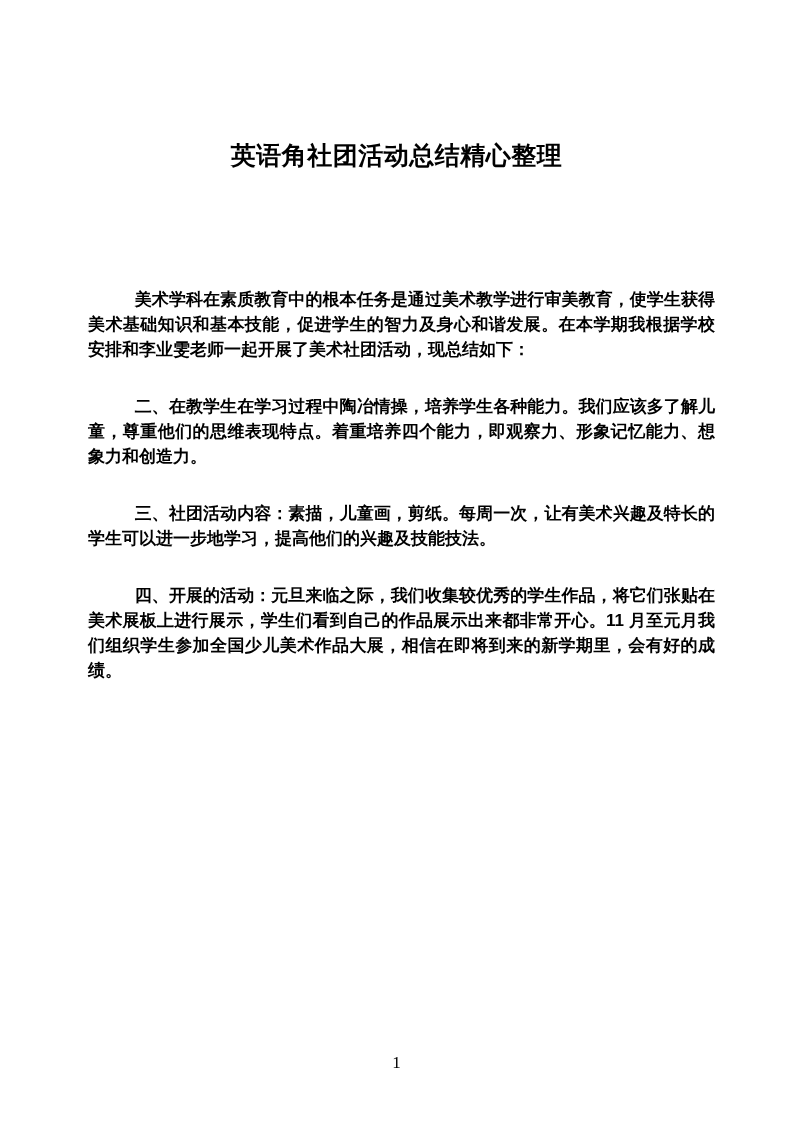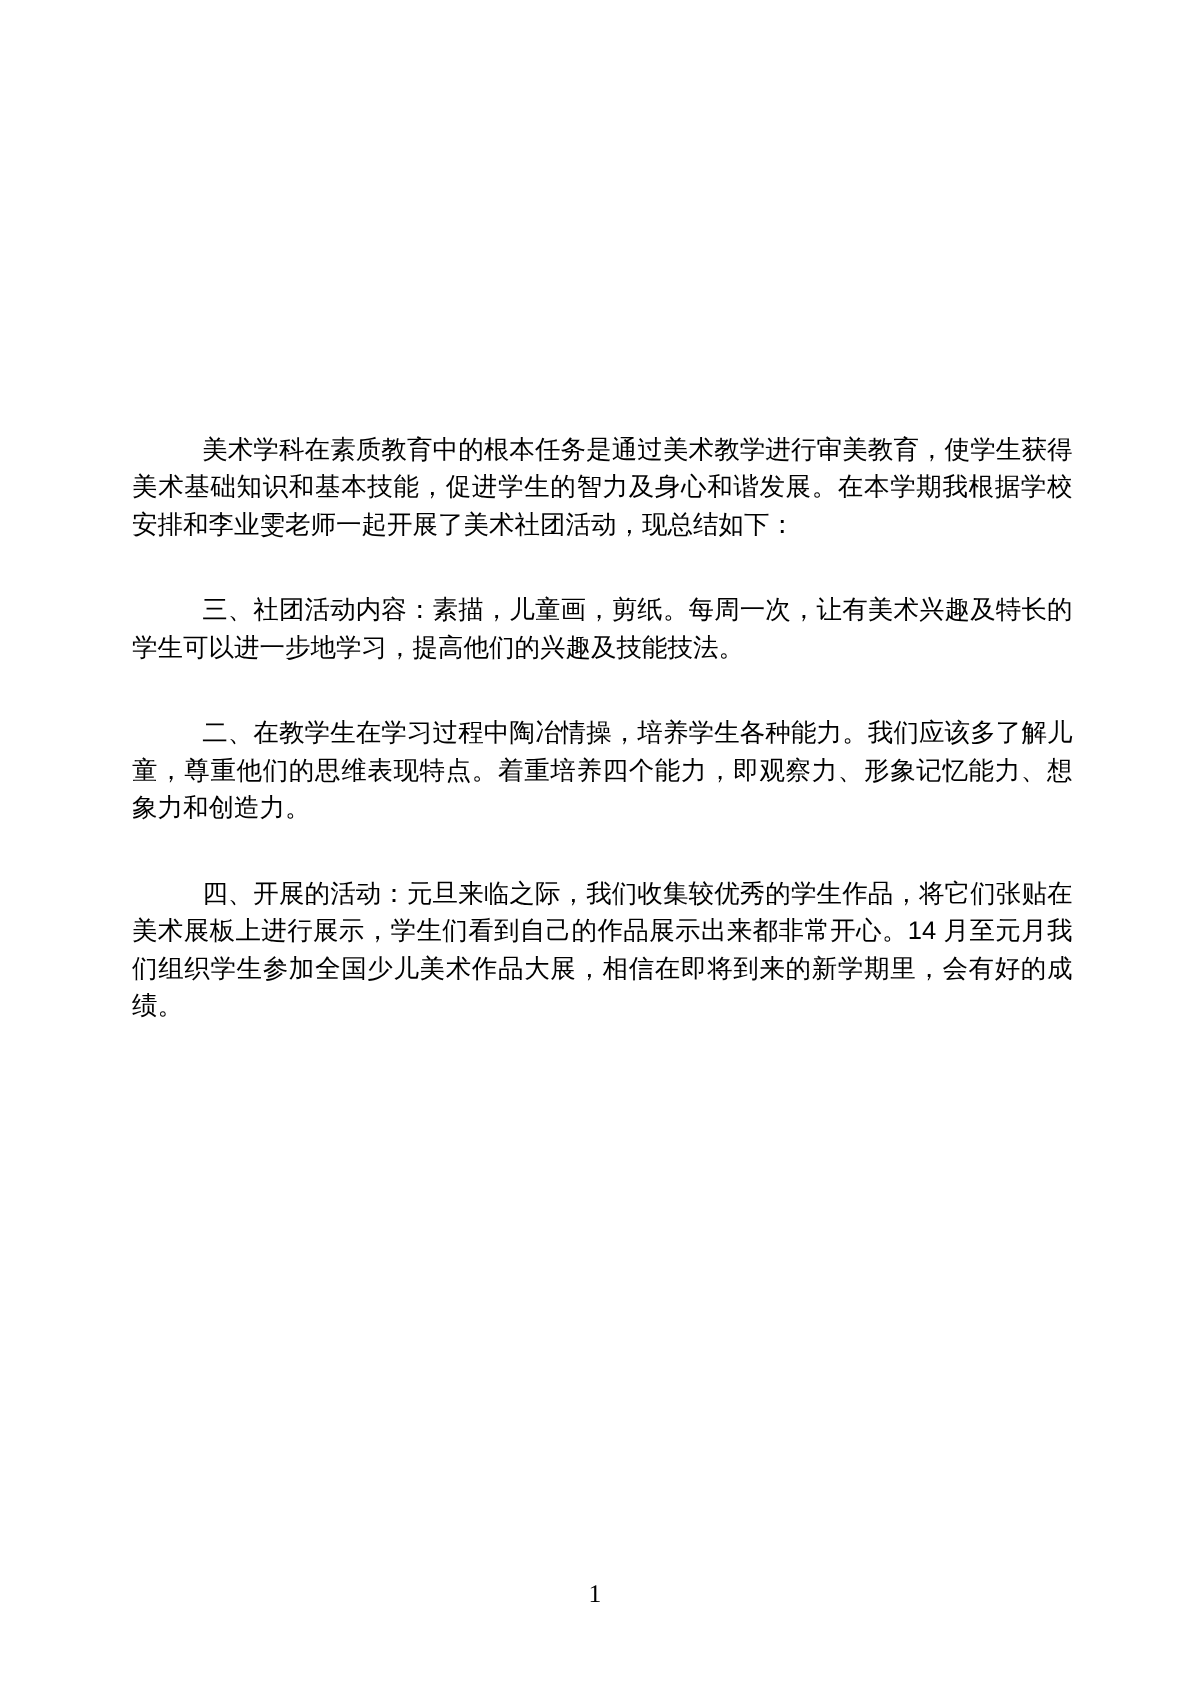--- a/index.html
+++ b/index.html
@@ -27,20 +27,21 @@
     line-height: 30px;
     font-weight: bold;
     color: #000000;
     letter-spacing: 0.5px;
   }
   .doc-body {
     position: absolute;
     top: 287px;
     left: 88px;
     width: 627px;
+    font-weight: bold;
   }
   .doc-body p {
     margin: 0 0 32px 0;
     font-size: 17px;
     line-height: 25px;
     text-align: justify;
     text-justify: inter-ideograph;
     text-indent: 2.75em;
     color: #000000;
     word-break: break-all;
@@ -55,23 +56,24 @@
     font-size: 17px;
     line-height: 22px;
     color: #000000;
   }
 </style>
 </head>
 <body>
 
 <div class="page">
 
+  <h1 class="doc-title">英语角社团活动总结精心整理</h1>
 
   <div class="doc-body">
     <p>美术学科在素质教育中的根本任务是通过美术教学进行审美教育，使学生获得美术基础知识和基本技能，促进学生的智力及身心和谐发展。在本学期我根据学校安排和李业雯老师一起开展了美术社团活动，现总结如下：</p>
+    <p>二、在教学生在学习过程中陶冶情操，培养学生各种能力。我们应该多了解儿童，尊重他们的思维表现特点。着重培养四个能力，即观察力、形象记忆能力、想象力和创造力。</p>
     <p>三、社团活动内容：素描，儿童画，剪纸。每周一次，让有美术兴趣及特长的学生可以进一步地学习，提高他们的兴趣及技能技法。</p>
-    <p>二、在教学生在学习过程中陶冶情操，培养学生各种能力。我们应该多了解儿童，尊重他们的思维表现特点。着重培养四个能力，即观察力、形象记忆能力、想象力和创造力。</p>
-    <p>四、开展的活动：元旦来临之际，我们收集较优秀的学生作品，将它们张贴在美术展板上进行展示，学生们看到自己的作品展示出来都非常开心。14 月至元月我们组织学生参加全国少儿美术作品大展，相信在即将到来的新学期里，会有好的成绩。</p>
+    <p>四、开展的活动：元旦来临之际，我们收集较优秀的学生作品，将它们张贴在美术展板上进行展示，学生们看到自己的作品展示出来都非常开心。11 月至元月我们组织学生参加全国少儿美术作品大展，相信在即将到来的新学期里，会有好的成绩。</p>
   </div>
 
   <div class="page-number">1</div>
 
 </div>
 
 </body></html>

